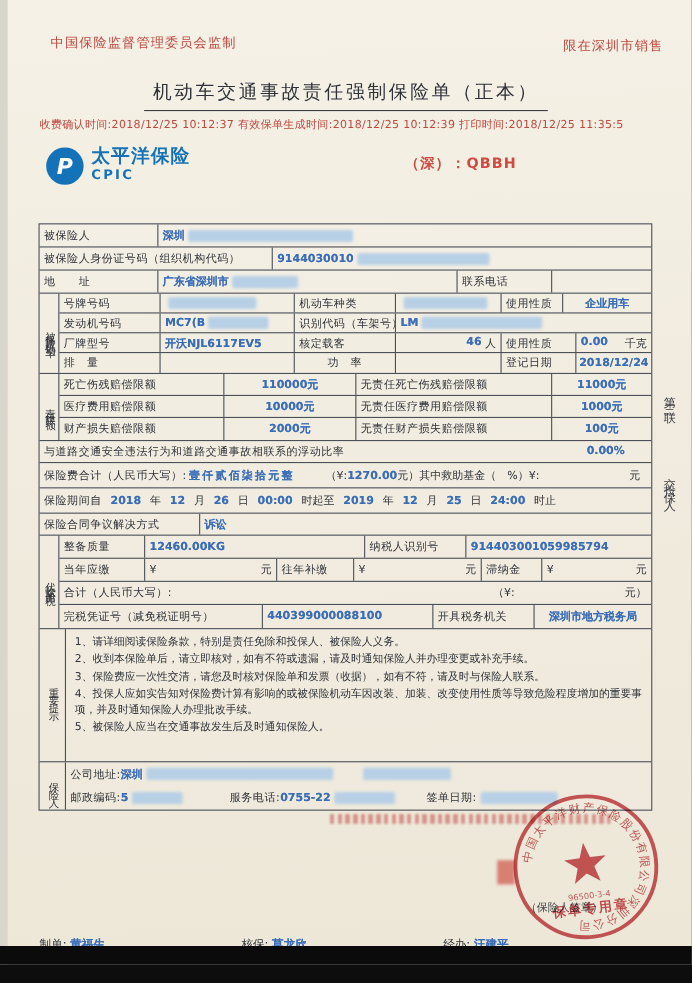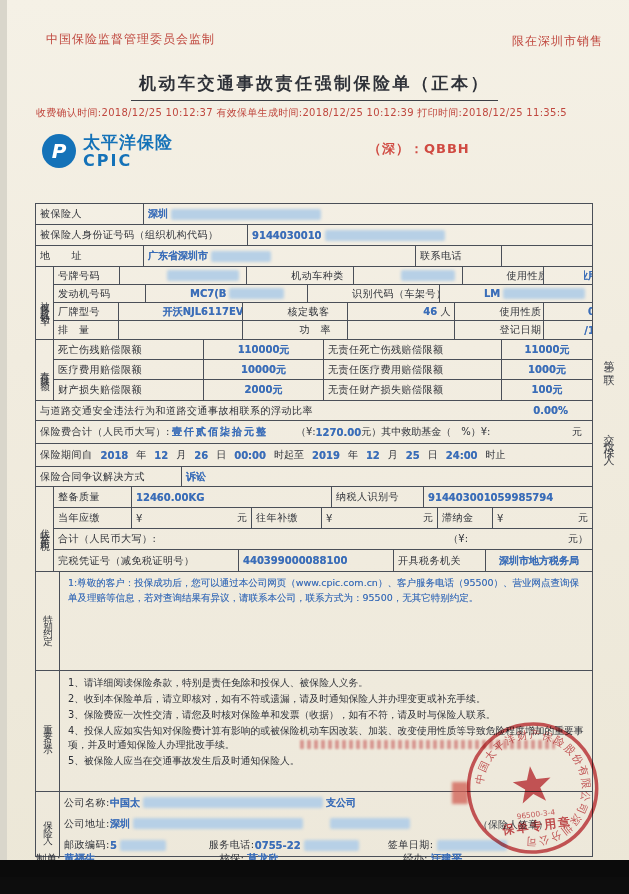--- a/index.html
+++ b/index.html
@@ -14,33 +14,33 @@
        font-family:"DejaVu Sans","Liberation Sans",sans-serif;color:var(--ink);}
   .paper{position:absolute;left:0;top:0;width:629px;height:877px;
          background:linear-gradient(178deg,#f5f1e6 0%,#f1ecdf 40%,#ece7d7 100%);}
   .left-sliver{position:absolute;left:0;top:0;width:7px;height:877px;background:#d9d6cb;}
   .bottom-bar{position:absolute;left:0;bottom:0;width:629px;height:17px;background:#0b0b0b;}
 
   
   .issuer{position:absolute;left:46px;top:31px;font-size:12px;color:var(--red);letter-spacing:1px;}
   .region{position:absolute;right:26px;top:33px;font-size:12px;color:var(--red);letter-spacing:1px;}
   .title{position:absolute;left:0;top:72px;width:629px;text-align:center;}
-  .title span{display:inline-block;font-size:17px;font-weight:bold;letter-spacing:2.5px;
+  .title span{display:inline-block;font-size:17px;font-weight:normal;letter-spacing:2.5px;
               border-bottom:1.5px solid #3c3f46;padding:0 8px 5px;text-align:right;}
   .stamps-line{position:absolute;left:36px;top:106px;width:592px;font-size:10px;color:var(--red);
                white-space:nowrap;overflow:hidden;letter-spacing:.3px;}
 
   
   .brand{position:absolute;left:42px;top:134px;display:flex;align-items:flex-start;gap:7px;}
   .logo-mark{width:34px;height:34px;border-radius:50%;background:#1472b8;color:#fff;
              display:flex;align-items:center;justify-content:center;
              font-size:20px;font-weight:bold;font-style:italic;}
   .logo-text{line-height:1;}
   .logo-name{font-size:17px;font-weight:bold;color:#1472b8;letter-spacing:1px;}
-  .logo-abbr{font-size:16px;font-weight:bold;color:#1472b8;letter-spacing:2px;margin-top:2px;}
+  .logo-abbr{font-size:12px;font-weight:bold;color:#1472b8;letter-spacing:2px;margin-top:2px;}
   .serial{position:absolute;left:368px;top:140px;font-size:13px;color:#d04a42;font-weight:bold;letter-spacing:1px;}
   .policy-line{position:absolute;left:372px;top:168px;font-size:11px;}
 
   
   .rd{display:inline-block;height:11px;border-radius:2px;background:#b7d0e6;
       filter:blur(1.6px);vertical-align:middle;margin:0 3px;}
 
   
   .v{color:var(--blue);text-shadow:0 0 .5px rgba(58,109,184,.7);font-weight:bold;}
 
@@ -53,21 +53,21 @@
   .c{border-right:1px solid var(--bd);padding:1px 4px;display:flex;align-items:center;
      box-sizing:border-box;overflow:hidden;white-space:nowrap;}
   .nb{border-right:none;}
   .vcol{width:18px;border-right:1px solid var(--bd);display:flex;align-items:center;
         justify-content:center;writing-mode:vertical-lr;letter-spacing:3px;font-size:9.5px;
         padding:2px 0;box-sizing:border-box;}
   .vcol2{width:24px;letter-spacing:7px;}
   .grow{flex:1;min-width:0;}
   .rows{flex:1;display:flex;flex-direction:column;min-width:0;}
   .rows .r:last-child{border-bottom:none;}
-  .h21{height:21px;} .h18{height:18px;gap:40px;} .h20{height:20px;} .h23{height:23px;} .h22{height:22px;}
+  .h21{height:21px;} .h18{height:18px;} .h20{height:20px;} .h23{height:23px;} .h22{height:22px;}
   .ctr{justify-content:center;}
   .lbl{letter-spacing:.5px;}
 
   .special-body{flex:1;height:98px;padding:4px 8px;font-size:9.5px;line-height:1.55;
                 color:var(--blue);box-sizing:border-box;white-space:normal;
                 text-shadow:0 0 .5px rgba(58,109,184,.6);filter:blur(.2px);}
   .notes-body{flex:1;height:120px;padding:5px 8px 2px;font-size:9.8px;line-height:1.42;
               box-sizing:border-box;white-space:normal;position:relative;}
   .notes-body div{margin-bottom:2px;}
 
@@ -320,47 +320,35 @@
               <span class="v">440399000088100</span>
             </div>
           <div class="c lbl" style="width:92px">开具税务机关</div>
           <div class="c nb grow ctr">
               <span class="v">深圳市地方税务局</span>
             </div>
         </div>
       </div>
     </div>
 
-    <div class="sec">
-      <div class="vcol vcol2">特别约定</div>
-      <div class="special-body">1:尊敬的客户：投保成功后，您可以通过本公司网页（www.cpic.com.cn）、客户服务电话（95500）、营业网点查询保单及理赔等信息，若对查询结果有异议，请联系本公司，联系方式为：95500，无其它特别约定。</div>
-    </div>
 
     <div class="sec">
       <div class="vcol vcol2">重要提示</div>
       <div class="notes-body">
         <div>1、请详细阅读保险条款，特别是责任免除和投保人、被保险人义务。</div>
         <div>2、收到本保险单后，请立即核对，如有不符或遗漏，请及时通知保险人并办理变更或补充手续。</div>
         <div>3、保险费应一次性交清，请您及时核对保险单和发票（收据），如有不符，请及时与保险人联系。</div>
         <div>4、投保人应如实告知对保险费计算有影响的或被保险机动车因改装、加装、改变使用性质等导致危险程度增加的重要事项，并及时通知保险人办理批改手续。</div>
         <div>5、被保险人应当在交通事故发生后及时通知保险人。</div>
       </div>
     </div>
 
     <div class="sec" style="border-bottom:none">
       <div class="vcol vcol2">保险人</div>
       <div class="rows">
-        <div class="r h21" style="border-bottom:none">
-          <div class="c nb grow">
-            <span class="lbl">公司名称:</span>
-            <span class="v">中国太</span>
-            <span class="rd" style="width:180px"></span>
-            <span class="v">支公司</span>
-          </div>
-        </div>
         <div class="r h21" style="border-bottom:none">
           <div class="c nb grow">
             <span class="lbl">公司地址:</span>
             <span class="v">深圳</span>
             <span class="rd" style="width:170px"></span>
             <span class="rd" style="width:80px;margin-left:24px"></span>
           </div>
         </div>
         <div class="r h22" style="border-bottom:none">
           <div class="c nb grow">

